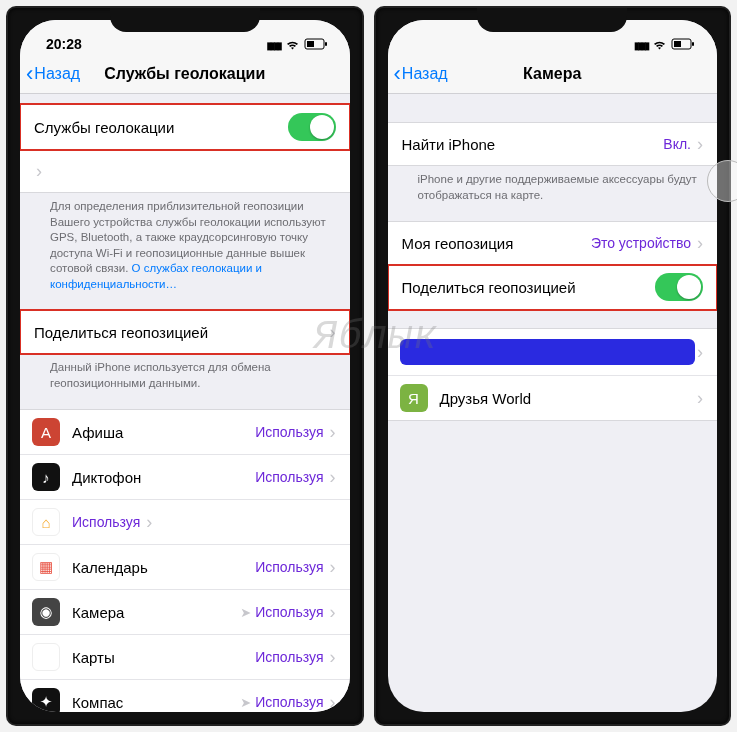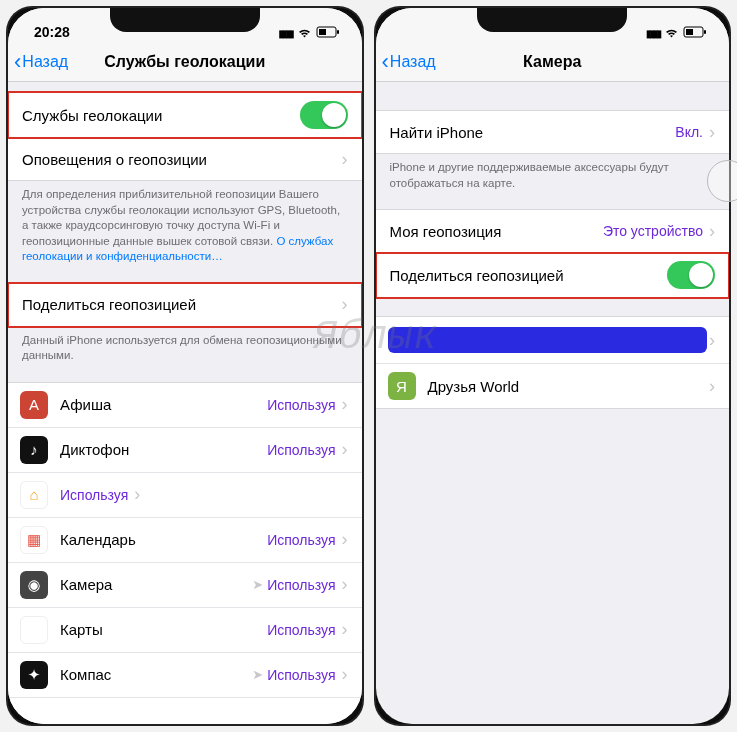--- a/index.html
+++ b/index.html
@@ -7,21 +7,22 @@
     background: #f2f2f2;
     font-family: -apple-system, "Helvetica Neue", Arial, sans-serif;
     width: 737px; height: 732px;
     display: flex; gap: 14px;
     padding: 8px;
     position: relative;
   }
   .phone {
     width: 356px; height: 716px;
     background: #111;
-    border-radius: 24px;
+    border-radius: 8px;
+    padding: 12px;
     box-shadow: 0 0 0 2px #222, inset 0 0 4px #000;
     position: relative;
   }
   .screen {
     background: #efeff4;
     border-radius: 36px;
     width: 100%; height: 100%;
     overflow: hidden;
     position: relative;
   }
@@ -86,21 +87,21 @@
     width: 48px; height: 28px; border-radius: 14px;
     background: #34c759; position: relative; flex: none;
   }
   .toggle::after {
     content: ""; position: absolute; right: 2px; top: 2px;
     width: 24px; height: 24px; border-radius: 50%;
     background: #fff; box-shadow: 0 1px 2px rgba(0,0,0,.3);
   }
   .footer-text {
     font-size: 11.5px; color: #6d6d72;
-    padding: 6px 14px 0 14px; line-height: 1.35;
+    padding: 6px 14px 0 14px; line-height: 1.35; margin-left: 16px;
   }
   .footer-text a { color: #007aff; text-decoration: none; }
   .header-text {
     font-size: 12px; color: #6d6d72;
     padding: 0 14px 4px 14px; text-transform: uppercase;
     letter-spacing: .3px;
   }
   .hl-red { outline: 2px solid #d93025; outline-offset: -1px; }
   .loc-arrow { color: #c7c7cc; margin-right: 4px; font-size: 13px; }
   .redacted {
@@ -164,21 +165,20 @@
 
       <div class="group first">
         <div class="cell-list hl-red">
           <div class="cell">
             <span class="label">Службы геолокации</span>
             <span class="toggle"></span>
           </div>
         </div>
         <div class="cell-list" style="border-top:none">
           <div class="cell">
-            <span class="label">Оповещения о геопозиции</span>
             <span class="chev-r">›</span>
           </div>
         </div>
         <div class="footer-text">
           <span>Для определения приблизительной геопозиции Вашего устройства службы геолокации используют GPS, Bluetooth, а также краудсорсинговую точку доступа Wi-Fi и геопозиционные данные вышек сотовой связи. </span><a>О службах геолокации и конфиденциальности…</a>
         </div>
       </div>
 
       <div class="group">
         <div class="cell-list hl-red">

